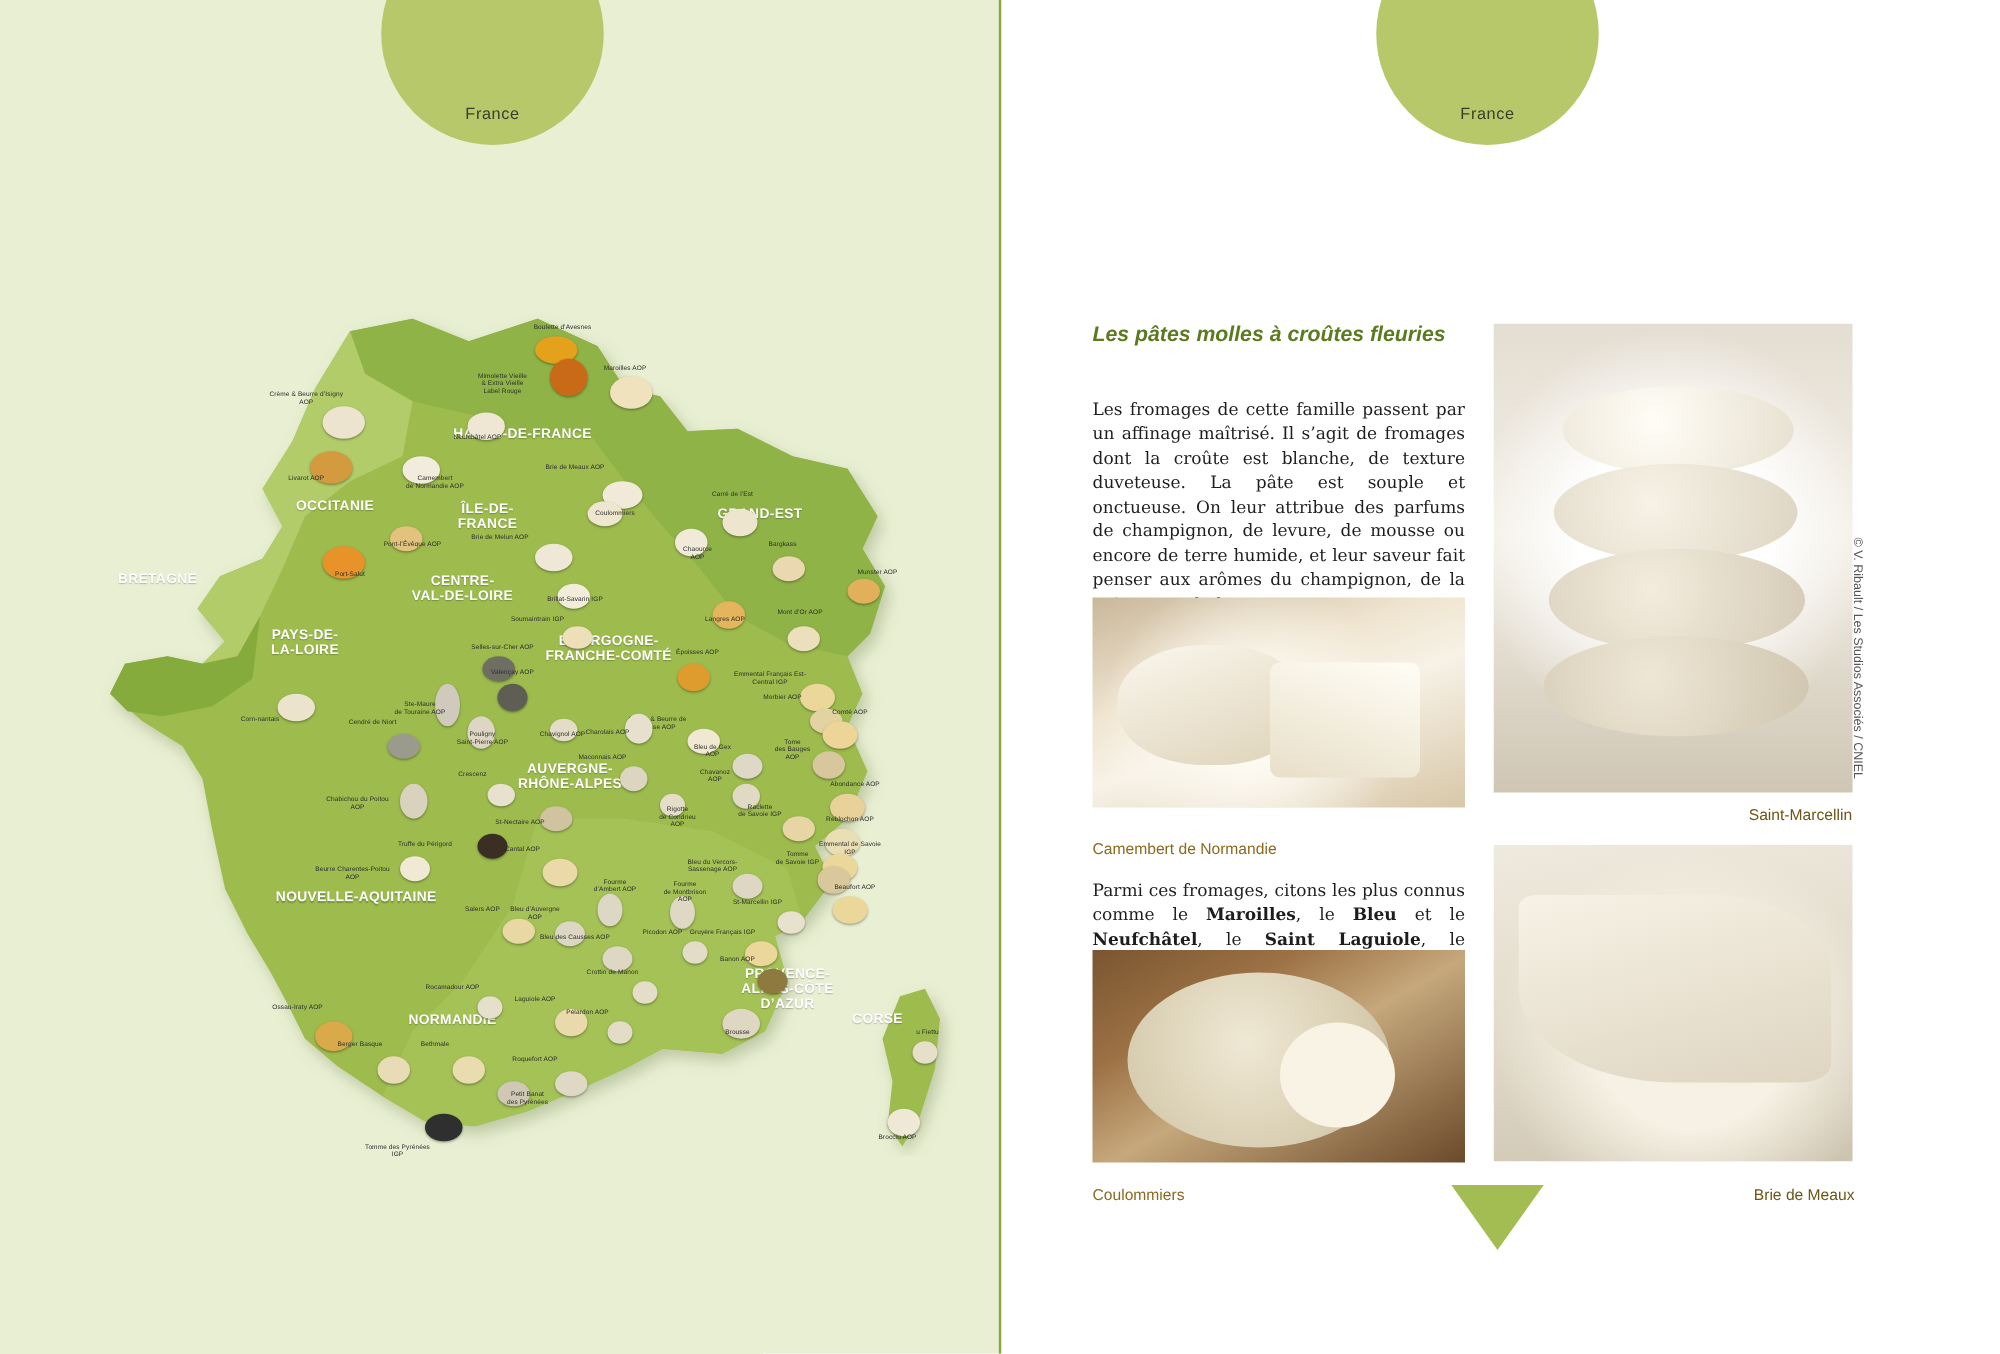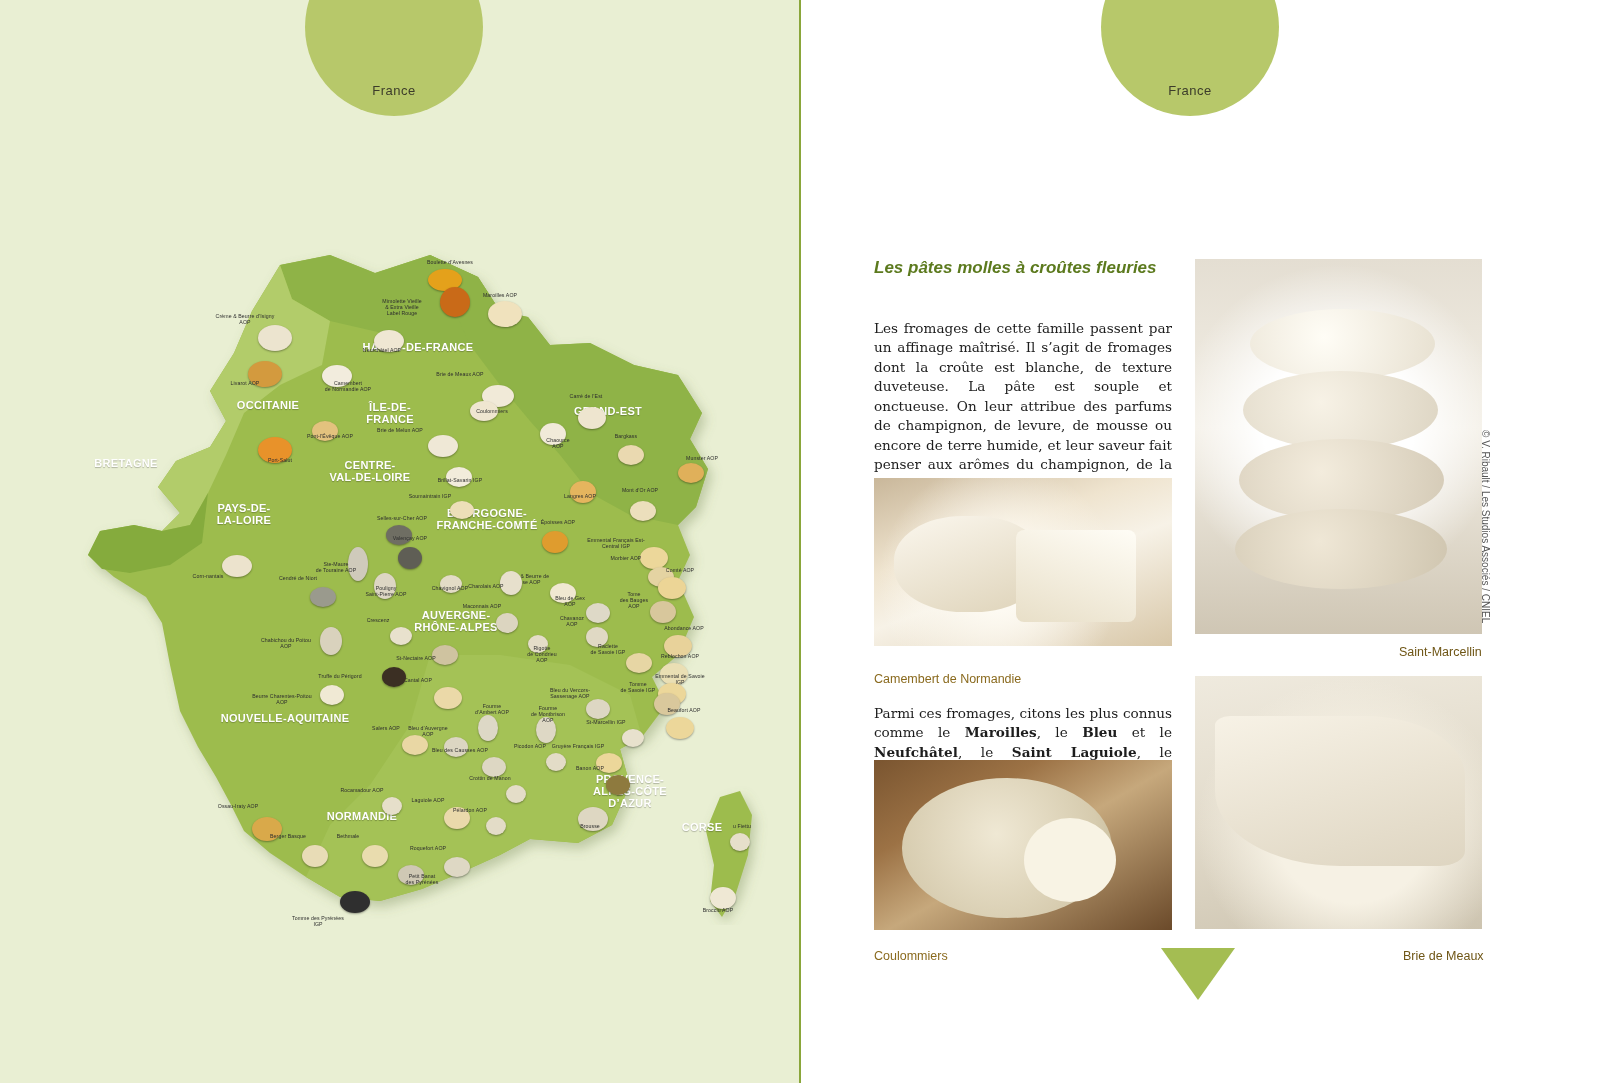--- a/index.html
+++ b/index.html
@@ -202,21 +202,21 @@
 LA-LOIRE</div>
       <div class="region-label" style="left:392px;top:282px;width:130px;white-space:pre-line;">BOURGOGNE-
 FRANCHE-COMTÉ</div>
       <div class="region-label" style="left:368px;top:384px;width:116px;white-space:pre-line;">AUVERGNE-
 RHÔNE-ALPES</div>
       <div class="region-label" style="left:173px;top:487px;width:164px;white-space:pre-line;">NOUVELLE-AQUITAINE</div>
       <div class="region-label" style="left:552px;top:548px;width:96px;white-space:pre-line;">PROVENCE-
 ALPES-CÔTE
 D’AZUR</div>
       <div class="region-label" style="left:282px;top:585px;width:100px;white-space:pre-line;">NORMANDIE</div>
-      <div class="region-label" style="left:640px;top:596px;width:64px;white-space:pre-line;">CORSE</div>
+      <div class="region-label" style="left:640px;top:584px;width:64px;white-space:pre-line;">CORSE</div>
 
       <div id="cheese-layer">
           <div class="cheese-dot" style="left: 398px; top: 44px; width: 34px; height: 22px; background: rgb(228, 161, 27);"></div>
           <div class="cheese-label" style="left: 390px; top: 34px; width: 60px; white-space: pre-line;">Boulette d’Avesnes</div>
           <div class="cheese-dot" style="left: 458px; top: 76px; width: 34px; height: 26px; background: rgb(240, 226, 189);"></div>
           <div class="cheese-label" style="left: 440px; top: 67px; width: 60px; white-space: pre-line;">Maroilles AOP</div>
           <div class="cheese-dot" style="left: 410px; top: 62px; width: 30px; height: 30px; background: rgb(201, 106, 24);"></div>
           <div class="cheese-label" style="left: 342px; top: 73px; width: 60px; white-space: pre-line;">Mimolette Vieille
 &amp; Extra Vieille
 Label Rouge</div>

